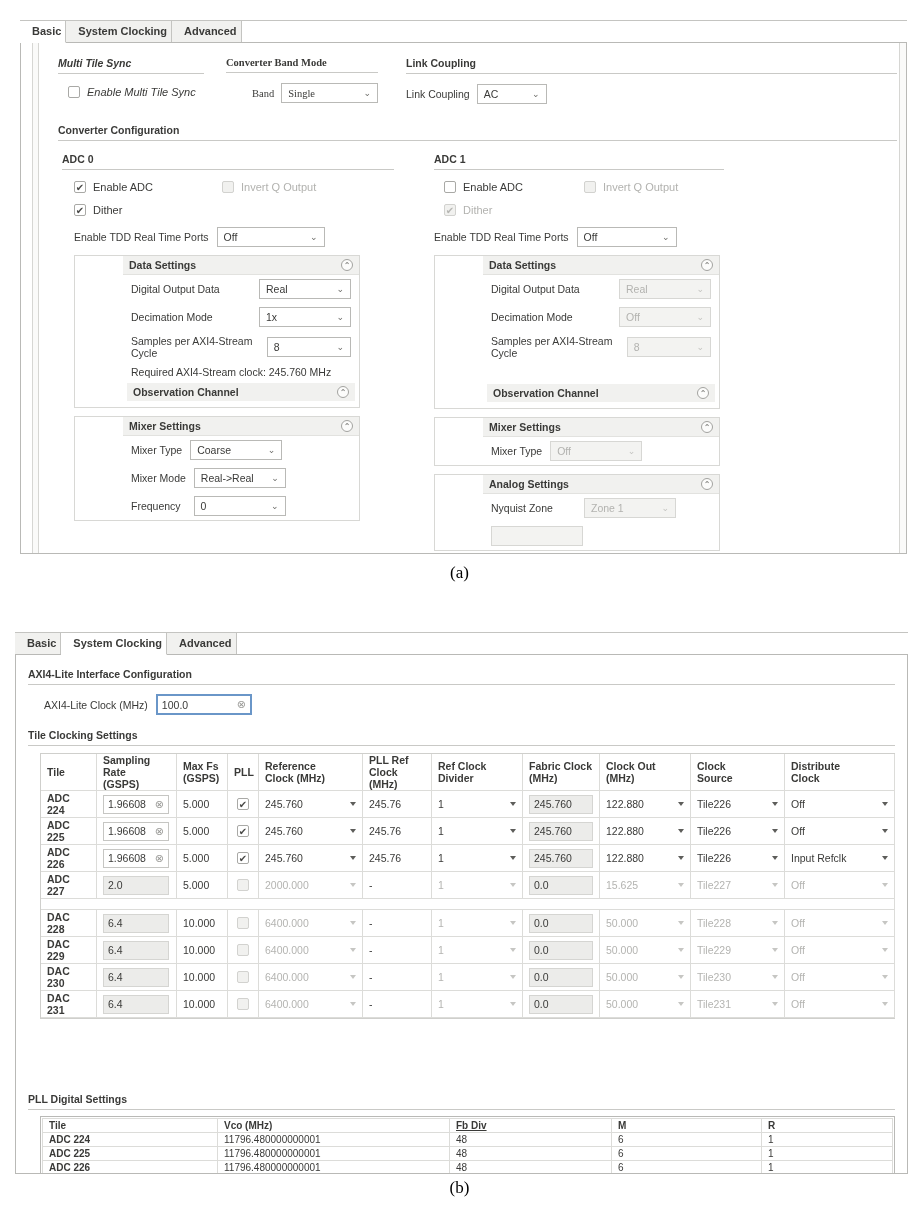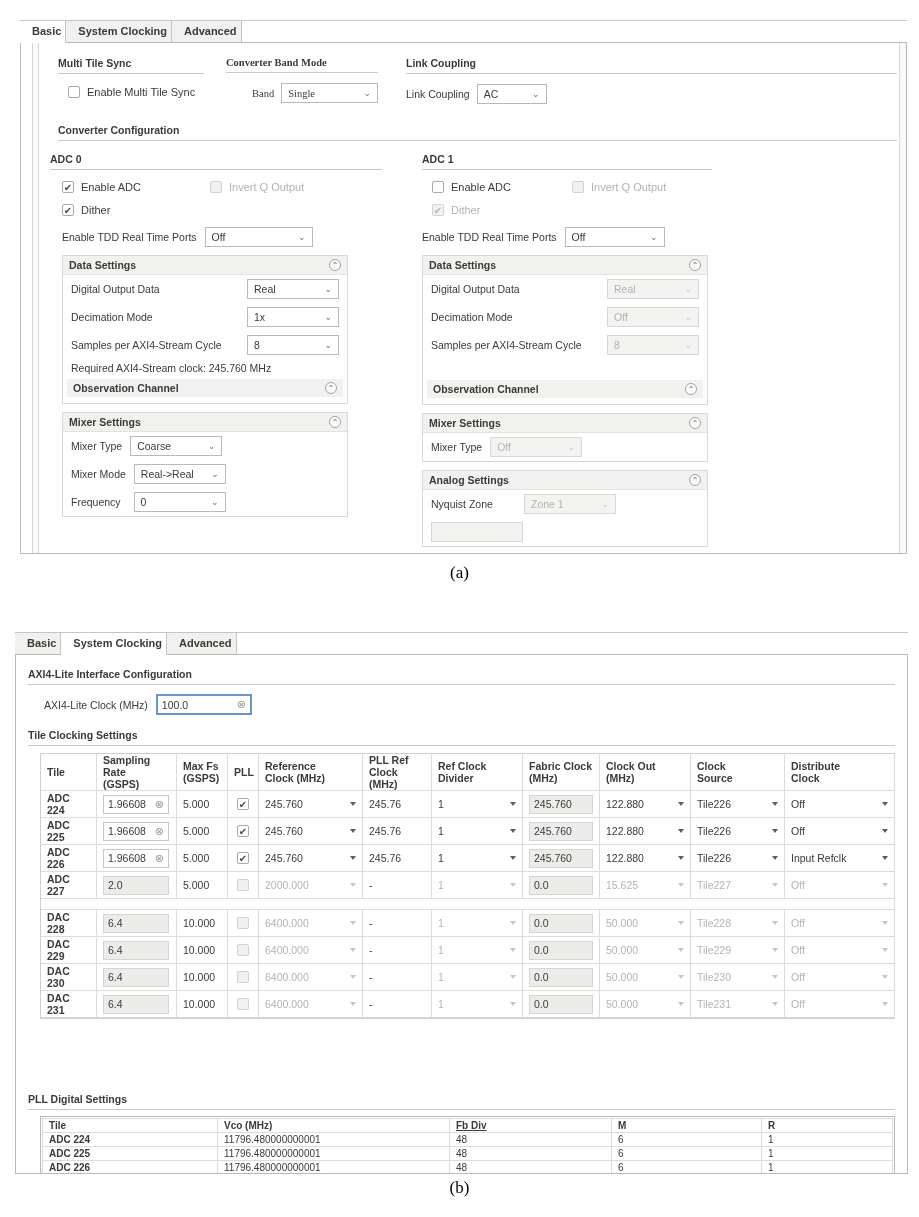--- a/index.html
+++ b/index.html
@@ -34,21 +34,21 @@
   .cbrow .lab.dis { color:#b2b2af; }
 
   
   .sel { display:inline-flex; align-items:center; justify-content:space-between; height:20px; padding:0 6px;
          border:1px solid #b9b9b6; background:#fff; font-size:10.5px; color:#3a3a38; }
   .sel .chev { font-size:9px; color:#6d6d6a; margin-left:6px; line-height:8px; }
   .sel.dis { background:#f3f3f1; border-color:#d7d7d4; color:#b2b2af; }
   .sel.dis .chev { color:#c4c4c1; }
 
   
-  .grp { border:1px solid #d8d8d5; background:#fff; margin-top:8px; }
+  .grp { border:1px solid #d8d8d5; background:#fff; margin-top:8px;padding-left:48px; }
   .grp-h { display:flex; align-items:center; justify-content:space-between; background:#f1f1ef;
            padding:3px 6px; font-size:10.5px; font-weight:bold; border-bottom:1px solid #e2e2df; }
   .grp-h.inner { margin:4px 4px 6px 4px; border:none; }
   .coll { display:inline-block; width:12px; height:12px; border:1px solid #a3a3a0; border-radius:50%;
           color:#8a8a87; font-size:8px; line-height:11px; text-align:center; background:#fcfcfb; }
   .grp-row { display:flex; align-items:center; justify-content:space-between; padding:4px 8px; font-size:10.5px; }
   .note { font-size:10.5px; padding:3px 8px 1px 8px; }
 
   
   .fld { display:inline-flex; align-items:center; justify-content:space-between; height:19px; padding:0 4px;
@@ -85,21 +85,21 @@
     <div class="tab active">Basic</div>
     <div class="tab">System Clocking</div>
     <div class="tab">Advanced</div>
   </div>
   <div class="panel-body" style="height:511px;">
     <div class="vstrip" style="left:11px;"></div>
     <div class="vstrip" style="right:0px; border-right:none;"></div>
     <div style="margin-left:21px; margin-right:9px;">
 
       <div style="display:flex; margin-top:14px; padding-left:16px;">
-        <div style="width:146px;">
+        <div style="width:146px;font-style:italic;">
           <div class="sechdr">Multi Tile Sync</div>
           <div class="cbrow" style="margin-top:12px; padding-left:10px;">
             <span class="cb"></span>
             <span class="lab">Enable Multi Tile Sync</span>
           </div>
         </div>
         <div style="width:152px; margin-left:22px;font-family:Liberation Serif, serif;">
           <div class="sechdr">Converter Band Mode</div>
           <div style="display:flex; align-items:center; gap:7px; margin-top:10px;padding-left:26px;">
             <span style="font-size:10.5px;">Band</span>
@@ -118,21 +118,21 @@
                 <span class="chev">⌄</span>
               </span>
           </div>
         </div>
       </div>
 
       <div class="sechdr" style="margin-top:20px; margin-left:16px;">Converter Configuration</div>
 
       <div style="display:flex; margin-top:12px;">
 
-        <div style="width:332px; margin-left:8px;">
+        <div style="width:332px; margin-left:20px;">
           <div class="sechdr">ADC 0</div>
           <div style="display:flex; margin-top:11px; padding-left:12px;">
             <div class="cbrow" style="width:148px;">
               <span class="cb">✔</span>
               <span class="lab">Enable ADC</span>
             </div>
             <div class="cbrow">
               <span class="cb dis"></span>
               <span class="lab dis">Invert Q Output</span>
             </div>

